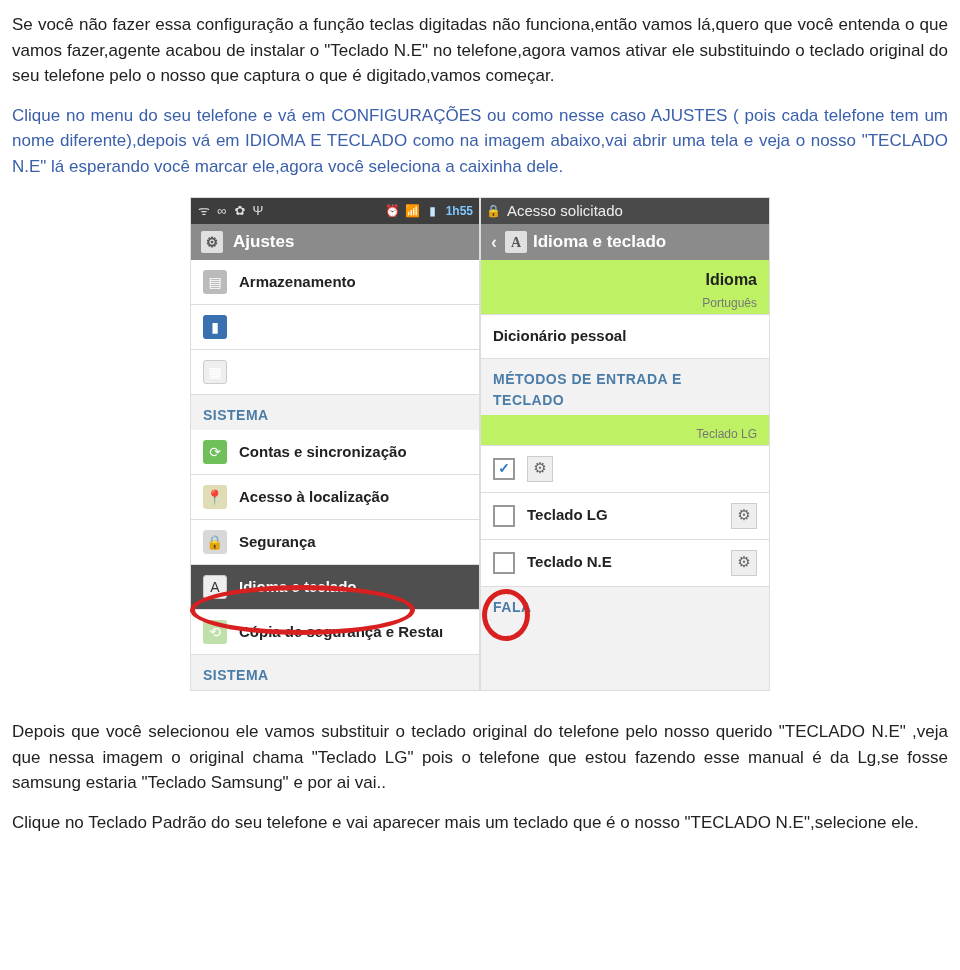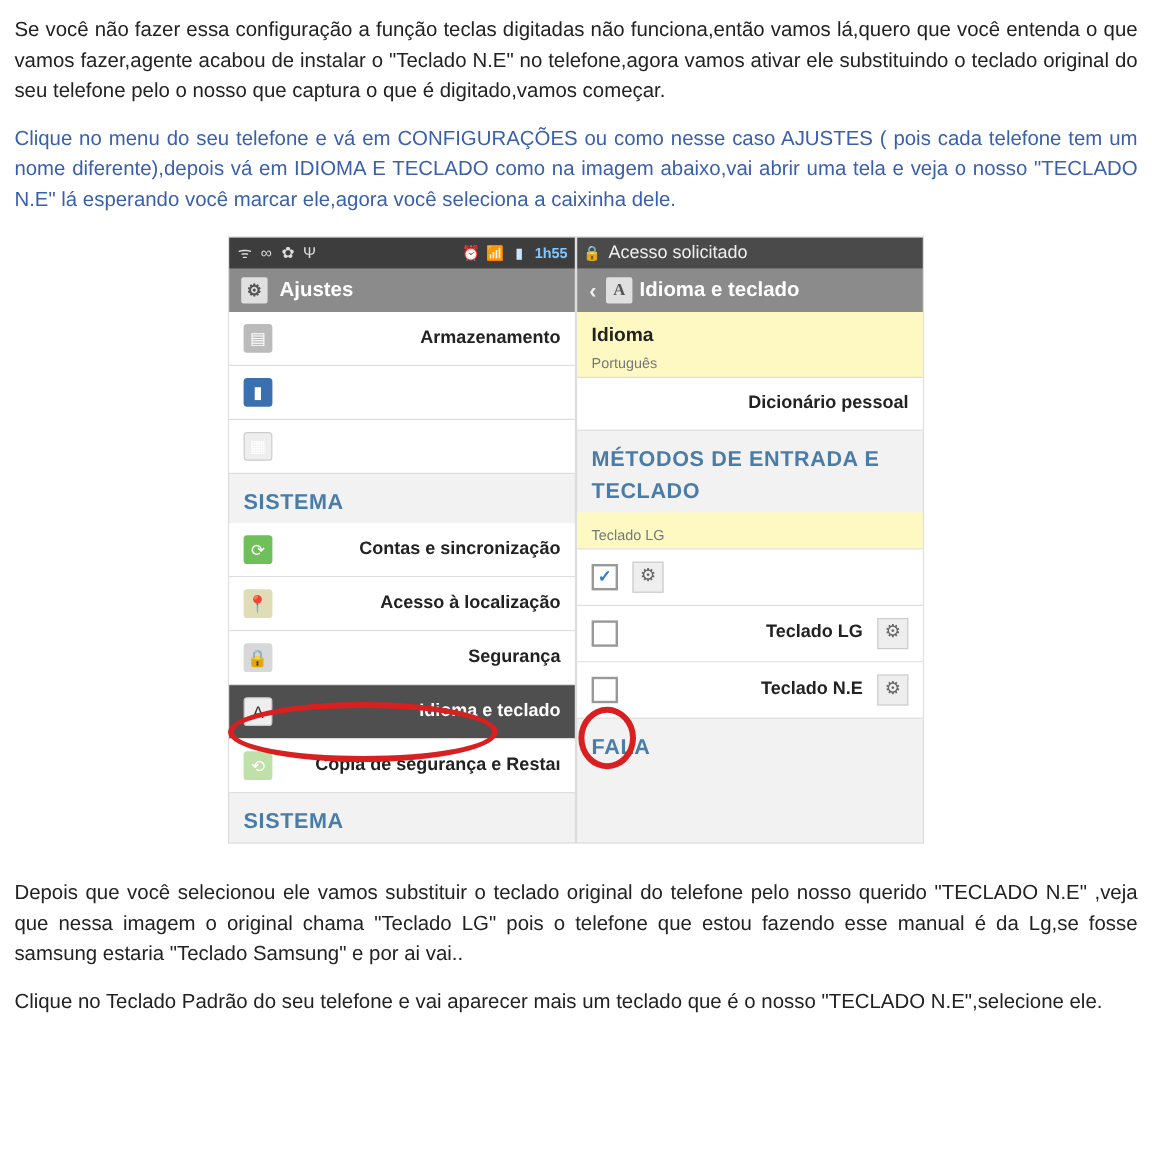--- a/index.html
+++ b/index.html
@@ -51,21 +51,21 @@
     font-weight: 600;
     font-size: 17px;
   }
   .header .hicon {
     width: 22px; height: 22px; background: #e0e0e0; color:#555;
     display:flex;align-items:center;justify-content:center;
     font-size: 14px; border-radius:2px;
   }
   .section-label {
     padding: 10px 12px 4px;
-    font-size: 18px;
+    font-size: 14px;
     font-weight: 700;
     color: #4a7ca8;
     letter-spacing: .5px;
   }
   .row {
     display: flex;
     align-items: center;
     gap: 12px;
     padding: 10px 12px;
     border-bottom: 1px solid #ddd;
@@ -78,42 +78,42 @@
     font-size: 14px; color:#fff;
   }
   .ic-storage{background:#bbb;color:#555;}
   .ic-battery{background:#3a6fb0;}
   .ic-apps{background:#eee;color:#3a78c0;border:1px solid #ccc;}
   .ic-sync{background:#6fbf5b;}
   .ic-loc{background:#e0dcb5;color:#c0392b;}
   .ic-sec{background:#d8d8d8;color:#888;}
   .ic-lang{background:#eee;color:#555;border:1px solid #ccc;}
   .ic-backup{background:#bfe0a8;color:#4a7a2c;}
-  .row .title { font-weight: 600; flex:1;text-align:right; }
+  .row .title { font-weight: 600; flex:1; }
   .row .sub { font-size: 12px; color: #777; display:block; font-weight:400; }
   .row .gear {
     width: 26px; height:26px; background:#eee; border:1px solid #ccc;
     display:flex;align-items:center;justify-content:center;
     color:#666; font-size:15px;
   }
   .row .ck {
     width: 22px;height:22px;border:2px solid #999;background:#fff;
     display:flex;align-items:center;justify-content:center;font-size:14px;color:#2d7acb;font-weight:bold;
   }
   .row .ck.on::after{content:"✓";}
   .highlight-lang { background:#4f4f4f !important; color:#fff; }
   .highlight-lang .title{color:#fff;}
   .phone.left .row:last-child{border-bottom:none;}
 
   .red-ellipse {
     position:absolute; border:5px solid #d82020; border-radius:50%;
     pointer-events:none;
   }
 
-  .info-block { padding: 8px 12px 2px; background:#fef9c3; border-bottom:1px solid #ddd; }
+  .info-block { padding: 8px 12px 2px; background:#bef264; border-bottom:1px solid #ddd;text-align:right; }
   .info-block .t { font-weight:700; font-size:16px; }
   .info-block .s { font-size:12px; color:#777; margin-top:2px; }
 
   .phone.right .header { gap:6px; }
   .phone.right .header .back { font-size:18px; color:#eee; margin-right:2px; }
   .statusbar .ico { display:inline-flex; width:14px;height:14px;align-items:center;justify-content:center; }
 </style>
 </head>
 <body>
 

